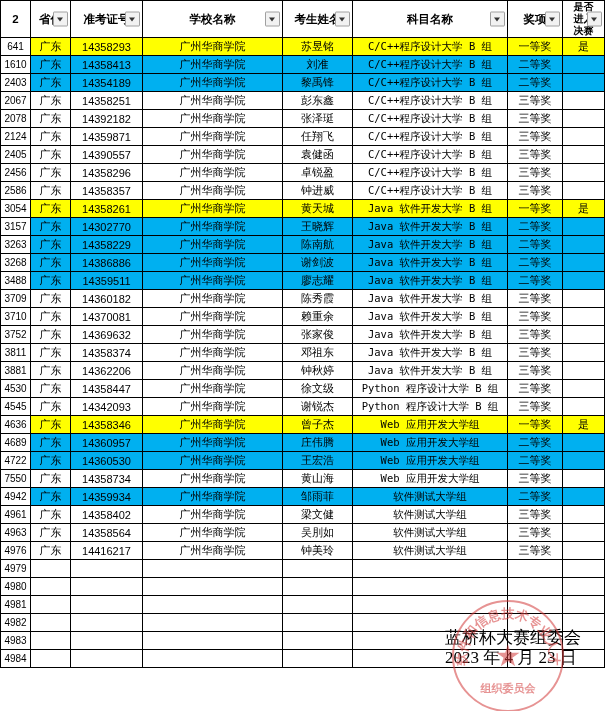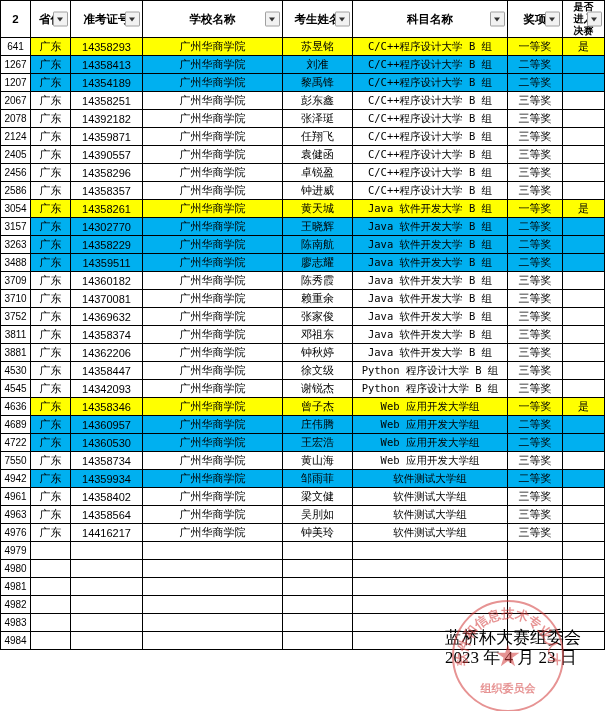--- a/index.html
+++ b/index.html
@@ -58,31 +58,31 @@
         <td class="rowhdr">641</td>
         <td class="cell c-prov yellow">广东</td>
         <td class="cell c-id yellow">14358293</td>
         <td class="cell c-school yellow" style="letter-spacing: 0px;">广州华商学院</td>
         <td class="cell c-name yellow">苏昱铭</td>
         <td class="cell c-subject yellow" style="font-family: &quot;DejaVu Sans Mono&quot;, &quot;Liberation Mono&quot;, monospace; font-size: 10.5px;">C/C++程序设计大学 B 组</td>
         <td class="cell c-award yellow">一等奖</td>
         <td class="cell c-final yellow">是</td>
       </tr>
       <tr>
-        <td class="rowhdr">1267</td>
+        <td class="rowhdr">1610</td>
         <td class="cell c-prov cyan">广东</td>
         <td class="cell c-id cyan">14358413</td>
         <td class="cell c-school cyan" style="letter-spacing: 0px;">广州华商学院</td>
         <td class="cell c-name cyan">刘准</td>
         <td class="cell c-subject cyan" style="font-family: &quot;DejaVu Sans Mono&quot;, &quot;Liberation Mono&quot;, monospace; font-size: 10.5px;">C/C++程序设计大学 B 组</td>
         <td class="cell c-award cyan">二等奖</td>
         <td class="cell c-final cyan"></td>
       </tr>
       <tr>
-        <td class="rowhdr">1207</td>
+        <td class="rowhdr">2403</td>
         <td class="cell c-prov cyan">广东</td>
         <td class="cell c-id cyan">14354189</td>
         <td class="cell c-school cyan" style="letter-spacing: 0px;">广州华商学院</td>
         <td class="cell c-name cyan">黎禹锋</td>
         <td class="cell c-subject cyan" style="font-family: &quot;DejaVu Sans Mono&quot;, &quot;Liberation Mono&quot;, monospace; font-size: 10.5px;">C/C++程序设计大学 B 组</td>
         <td class="cell c-award cyan">二等奖</td>
         <td class="cell c-final cyan"></td>
       </tr>
       <tr>
         <td class="rowhdr">2067</td>
@@ -163,20 +163,30 @@
         <td class="cell c-subject cyan" style="font-family: &quot;DejaVu Sans Mono&quot;, &quot;Liberation Mono&quot;, monospace; font-size: 10.5px;">Java 软件开发大学 B 组</td>
         <td class="cell c-award cyan">二等奖</td>
         <td class="cell c-final cyan"></td>
       </tr>
       <tr>
         <td class="rowhdr">3263</td>
         <td class="cell c-prov cyan">广东</td>
         <td class="cell c-id cyan">14358229</td>
         <td class="cell c-school cyan" style="letter-spacing: 0px;">广州华商学院</td>
         <td class="cell c-name cyan">陈南航</td>
+        <td class="cell c-subject cyan" style="font-family: &quot;DejaVu Sans Mono&quot;, &quot;Liberation Mono&quot;, monospace; font-size: 10.5px;">Java 软件开发大学 B 组</td>
+        <td class="cell c-award cyan">二等奖</td>
+        <td class="cell c-final cyan"></td>
+      </tr>
+      <tr>
+        <td class="rowhdr">3268</td>
+        <td class="cell c-prov cyan">广东</td>
+        <td class="cell c-id cyan">14386886</td>
+        <td class="cell c-school cyan" style="letter-spacing: 0px;">广州华商学院</td>
+        <td class="cell c-name cyan">谢剑波</td>
         <td class="cell c-subject cyan" style="font-family: &quot;DejaVu Sans Mono&quot;, &quot;Liberation Mono&quot;, monospace; font-size: 10.5px;">Java 软件开发大学 B 组</td>
         <td class="cell c-award cyan">二等奖</td>
         <td class="cell c-final cyan"></td>
       </tr>
       <tr>
         <td class="rowhdr">3488</td>
         <td class="cell c-prov cyan">广东</td>
         <td class="cell c-id cyan">14359511</td>
         <td class="cell c-school cyan" style="letter-spacing: 0px;">广州华商学院</td>
         <td class="cell c-name cyan">廖志耀</td>

